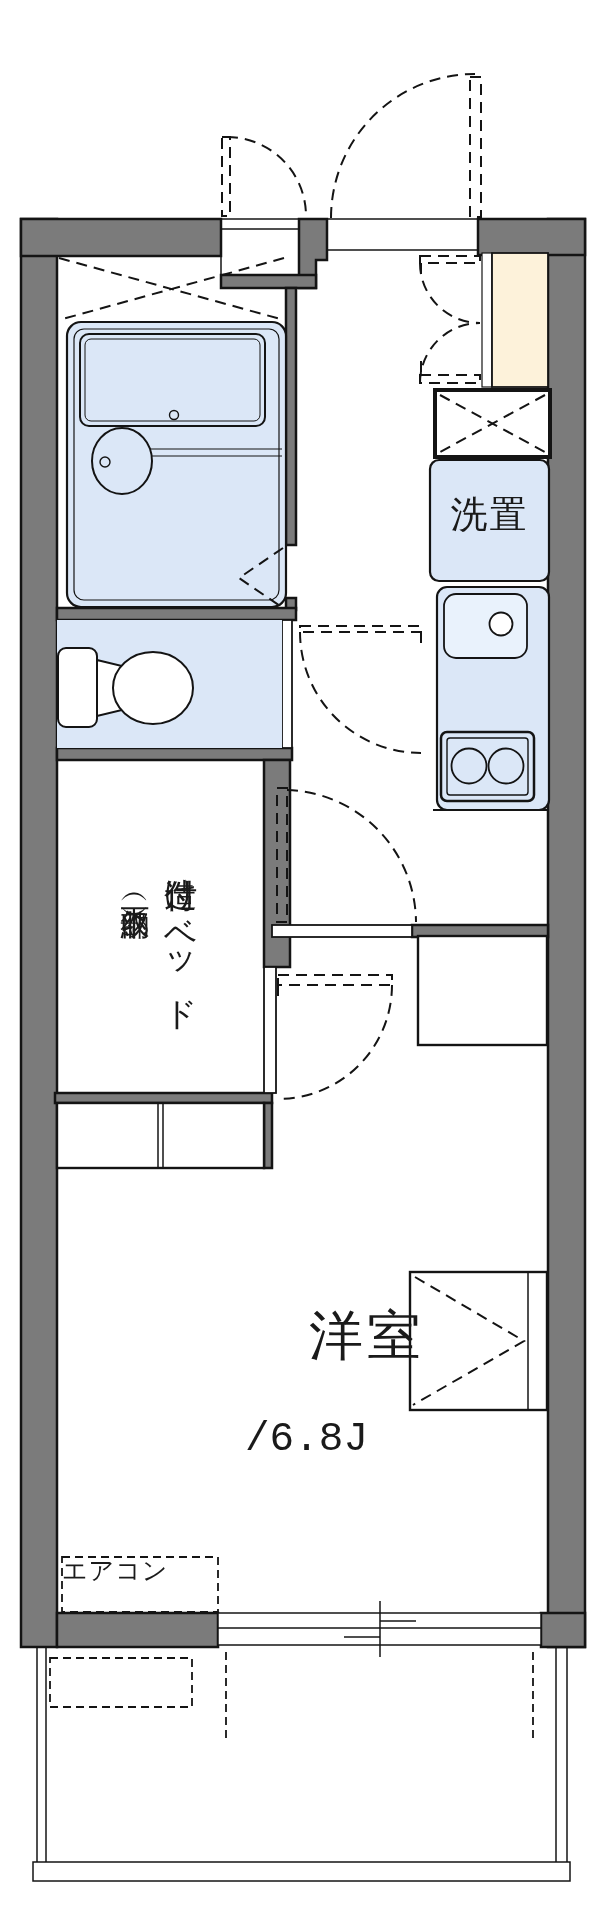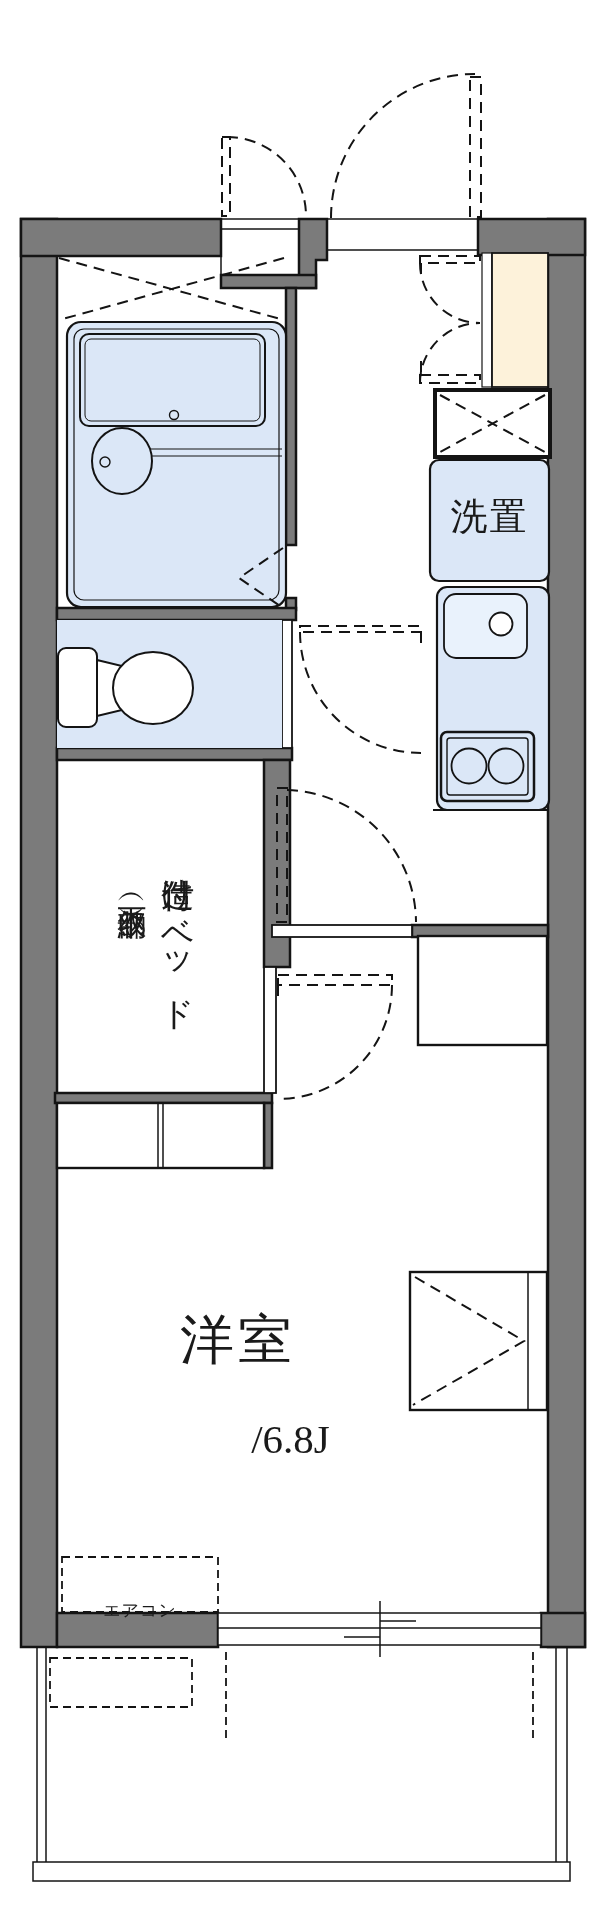--- a/index.html
+++ b/index.html
@@ -1,39 +1,39 @@
 <!DOCTYPE html>
 <html style="--wall: #7b7b7b; --fixture: #dbe7f7; --fixture_light: #e9f2fc; --cabinet: #fdf2da; --line: #141414;"><head>
 <meta charset="utf-8">
 <style>
   html,body{margin:0;padding:0;background:#fff;}
   .canvas{position:relative;width:604px;height:1920px;background:#fff;overflow:hidden;
-          font-family:Liberation Serif, serif;color:#1a1a1a;}
+          font-family:Liberation Mono, monospace;color:#1a1a1a;}
   .canvas svg{position:absolute;left:0;top:0;}
   
   .wall{fill:var(--wall);stroke:var(--line);stroke-width:2.5;}
   .thinwall{fill:#fff;stroke:var(--line);stroke-width:1.8;}
   .blue{fill:var(--fixture);stroke:var(--line);stroke-width:2.2;}
   .bluethin{fill:none;stroke:var(--line);stroke-width:1.2;}
   .whitebox{fill:#fff;stroke:var(--line);stroke-width:2.4;}
   .hair{stroke:var(--line);stroke-width:1.5;fill:none;}
   .hair2{stroke:var(--line);stroke-width:2;fill:none;}
   .dash{fill:none;stroke:var(--line);stroke-width:2;stroke-dasharray:11 7;}
   .dashthin{fill:none;stroke:var(--line);stroke-width:1.8;stroke-dasharray:8 5;}
   .fix{fill:#fff;stroke:var(--line);stroke-width:2;}
   
   .lbl{position:absolute;line-height:1.05;white-space:nowrap;}
   .lbl-laundry{left:430px;top:498px;width:119px;text-align:center;font-size:37px;letter-spacing:2px;}
   .lbl-vert{writing-mode:vertical-rl;text-orientation:mixed;}
   .lbl-bed-outer{left:160px;top:852px;font-size:33px;letter-spacing:2px;}
   .lbl-bed-inner{left:117px;top:884px;font-size:29px;letter-spacing:1px;}
-  .lbl-room{left:180px;top:1312px;width:245px;text-align:left;font-size:54px;letter-spacing:4px;}
+  .lbl-room{left:180px;top:1312px;width:245px;text-align:right;font-size:54px;letter-spacing:4px;}
   .lbl-area{left:180px;top:1376px;width:245px;text-align:center;font-size:41px;}
-  .lbl-tatami{left:168px;top:1418px;width:245px;text-align:center;font-size:41px;}
-  .lbl-aircon{left:62px;top:1602px;width:156px;text-align:center;font-size:17px;letter-spacing:1px;}
+  .lbl-tatami{left:184px;top:1418px;width:245px;text-align:center;font-size:41px;}
+  .lbl-aircon{left:62px;top:1560px;width:156px;text-align:left;font-size:25px;letter-spacing:1px;}
 </style>
 </head>
 <body>
 
 <div class="canvas">
 
 <svg width="604" height="1920" viewBox="0 0 604 1920">
 
   <g>
     <line class="hair" x1="20" y1="219" x2="585" y2="219"></line>

